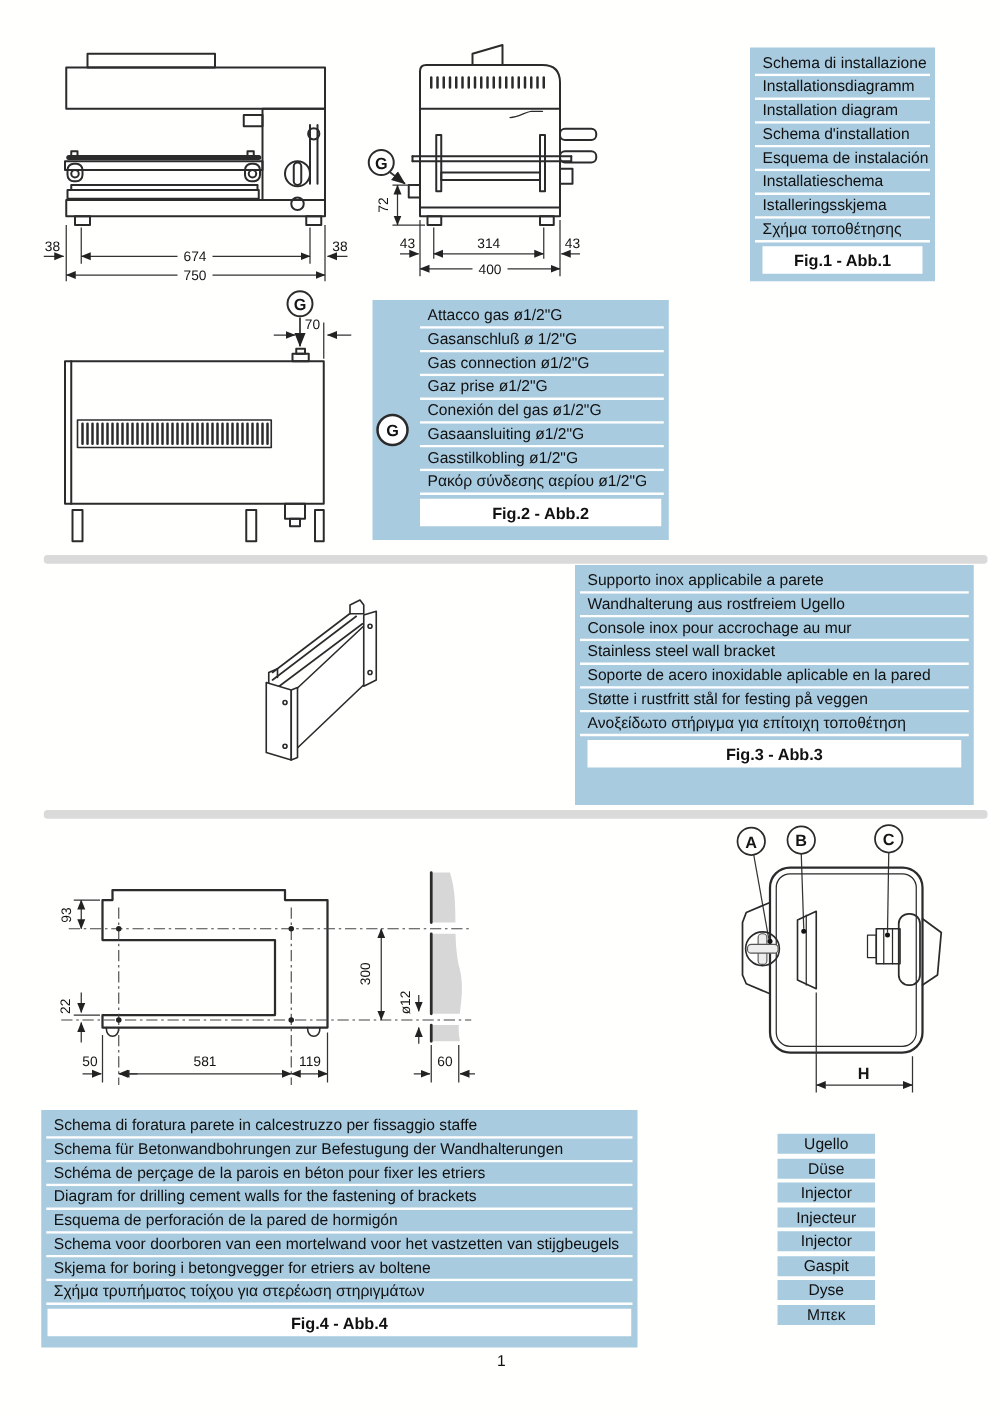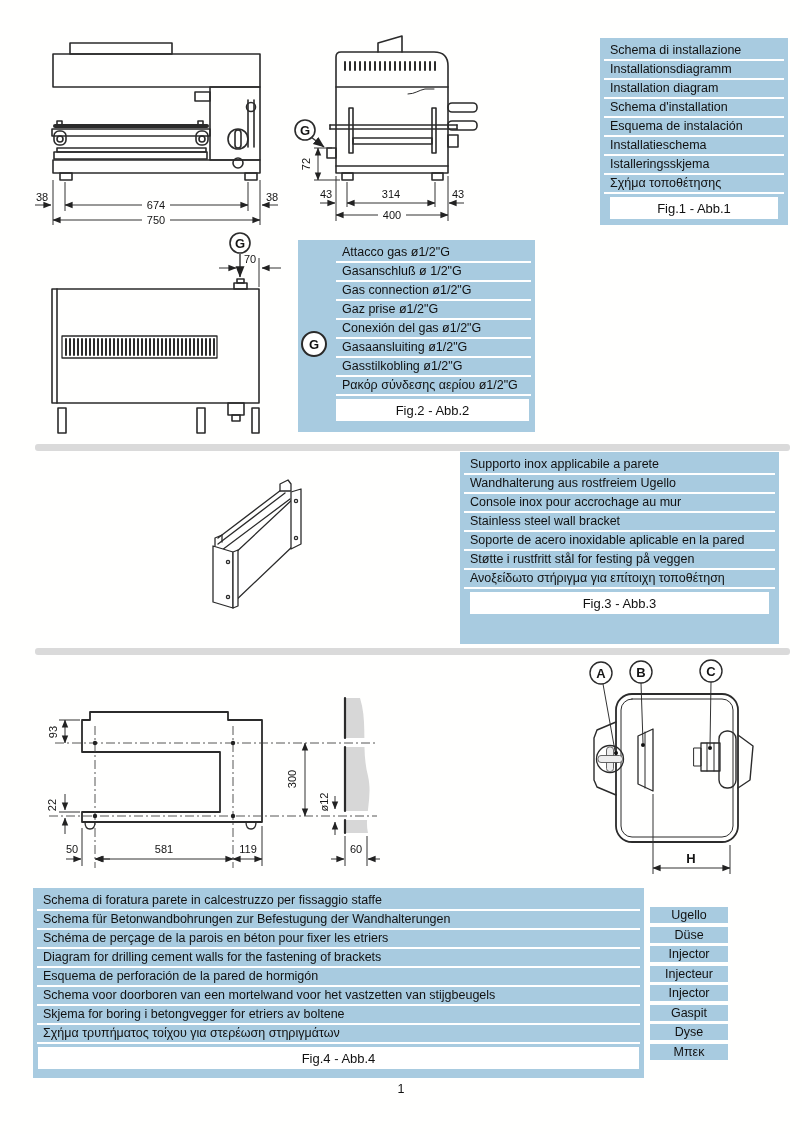--- a/index.html
+++ b/index.html
@@ -9,26 +9,26 @@
   svg text{font-family:"Liberation Sans",sans-serif;font-size:11px;fill:#151515;text-anchor:middle}
   svg text.co{font-size:13px;font-weight:bold}
   .ln{fill:none;stroke:#2b2b2b;stroke-width:1.6;stroke-linejoin:round;stroke-linecap:round}
   .thin{stroke-width:1}
   .dim{fill:none;stroke:#333;stroke-width:1}
   .cl{fill:none;stroke:#444;stroke-width:0.9;stroke-dasharray:9 3 2 3}
   .panel{position:absolute;background:#a8cbe0;box-sizing:border-box;padding:4px}
   .bar{background:#a8cbe0;border-bottom:2px solid #fff;height:17px;line-height:17px;
        font-size:12.5px;padding-left:6px;white-space:nowrap;overflow:hidden}
   .cap{background:#fff;margin:3px 6px 0 6px;height:22px;display:flex;align-items:center;
-       justify-content:center;font-weight:normal;font-size:13px}
+       justify-content:center;font-weight:bold;font-size:13px}
   .divider{position:absolute;left:35px;width:755px;height:7px;background:#dadada;border-radius:3px}
   .gcall{position:absolute;width:22px;height:22px;border:2px solid #2a2a2a;border-radius:50%;
          background:#fff;display:flex;align-items:center;justify-content:center;
          font-weight:bold;font-size:13px}
-  .ilabel{position:absolute;left:650px;width:78px;height:16px;background:#a8cbe0;font-size:12.5px;
+  .ilabel{position:absolute;left:622px;width:78px;height:16px;background:#a8cbe0;font-size:12.5px;
           display:flex;align-items:center;justify-content:center;white-space:nowrap}
   #pagenum{position:absolute;left:0;top:1082px;width:100%;text-align:center;font-size:12.5px}
 </style>
 </head>
 <body>
 
 <div id="page">
 
   <svg class="draw" style="left:30px;top:33px" width="252" height="197" viewBox="0 0 252 197">
     <defs>
@@ -120,21 +120,21 @@
       <line x1="48" y1="182" x2="90" y2="182" marker-start="url(#ar)"></line>
       <line x1="118" y1="182" x2="160" y2="182" marker-end="url(#ar)"></line>
     </g>
     <text transform="rotate(-90 22 131)" x="22" y="131">72</text>
     <text x="38" y="165">43</text>
     <text x="103" y="165">314</text>
     <text x="170" y="165">43</text>
     <text x="104" y="186">400</text>
   </svg>
 
-  <div class="panel" style="left:600px;top:38px;width:188px;height:187px">
+  <div class="panel" style="left:600px;top:38px;width:148px;height:187px">
     <div class="bar">Schema di installazione</div>
     <div class="bar">Installationsdiagramm</div>
     <div class="bar">Installation diagram</div>
     <div class="bar">Schema d'installation</div>
     <div class="bar">Esquema de instalación</div>
     <div class="bar">Installatieschema</div>
     <div class="bar">Istalleringsskjema</div>
     <div class="bar">Σχήμα τοποθέτησης</div>
     <div class="cap">Fig.1 - Abb.1</div>
   </div>
@@ -295,21 +295,21 @@
       <circle cx="127" cy="90" r="2" fill="#111"></circle>
     </g>
     <g class="dim">
       <line x1="70" y1="136" x2="70" y2="216"></line>
       <line x1="147" y1="187" x2="147" y2="216"></line>
       <line x1="70" y1="210" x2="147" y2="210" marker-start="url(#ar)" marker-end="url(#ar)"></line>
     </g>
     <text x="108" y="205" style="font-size:13px;font-weight:bold">H</text>
   </svg>
 
-  <div class="panel" style="left:33px;top:888px;width:611px;height:190px">
+  <div class="panel" style="left:33px;top:888px;width:477px;height:190px">
     <div class="bar">Schema di foratura parete in calcestruzzo per fissaggio staffe</div>
     <div class="bar">Schema für Betonwandbohrungen zur Befestugung der Wandhalterungen</div>
     <div class="bar">Schéma de perçage de la parois en béton pour fixer les etriers</div>
     <div class="bar">Diagram for drilling cement walls for the fastening of brackets</div>
     <div class="bar">Esquema de perforación de la pared de hormigón</div>
     <div class="bar">Schema voor doorboren van een mortelwand voor het vastzetten van stijgbeugels</div>
     <div class="bar">Skjema for boring i betongvegger for etriers av boltene</div>
     <div class="bar">Σχήμα τρυπήματος τοίχου για στερέωση στηριγμάτων</div>
     <div class="cap" style="margin:3px 1px 0 1px">Fig.4 - Abb.4</div>
   </div>

